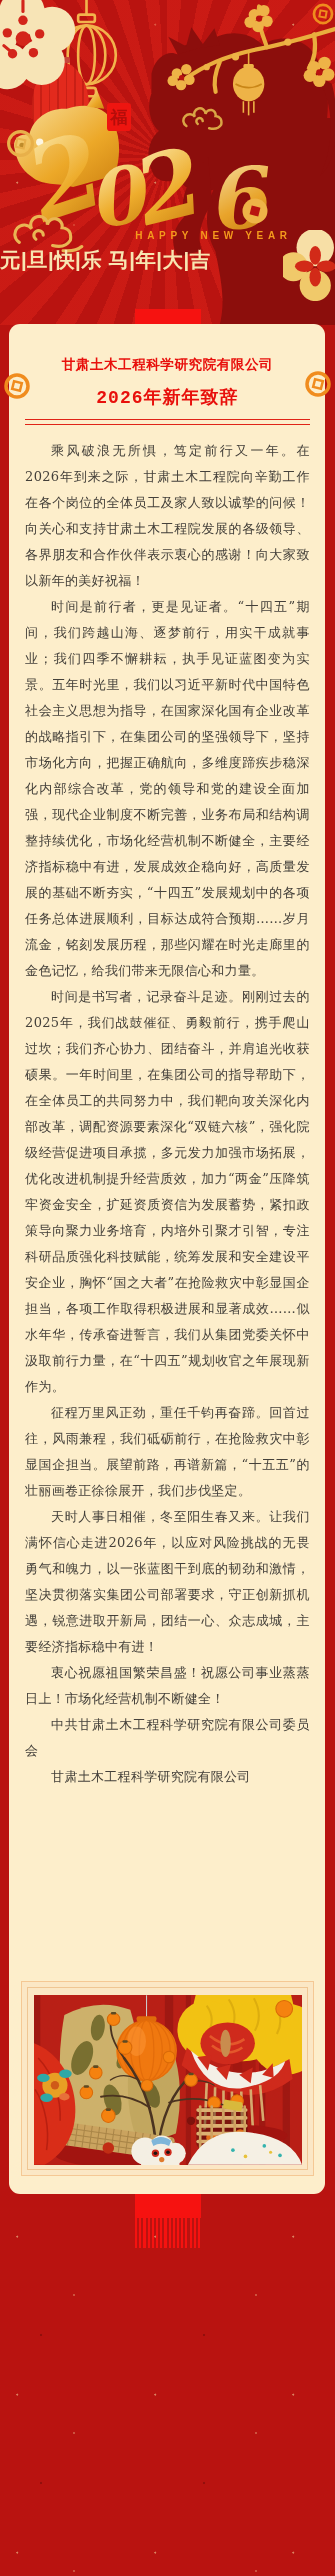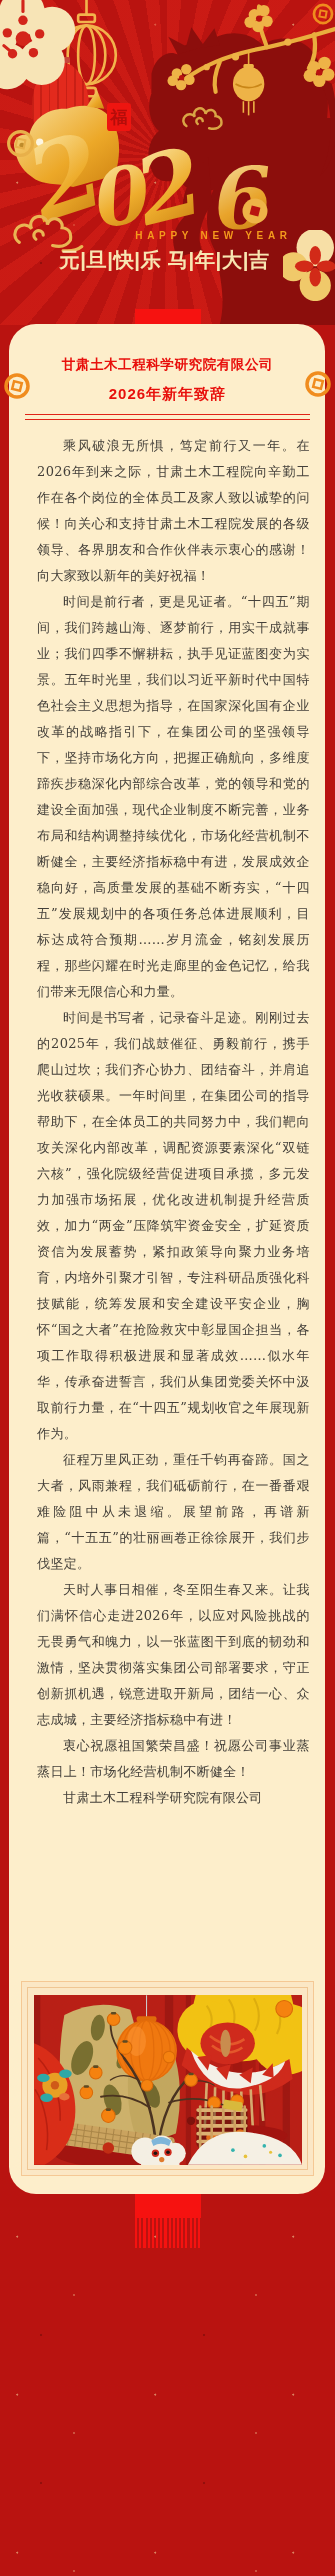--- a/index.html
+++ b/index.html
@@ -17,36 +17,36 @@
     background:repeating-conic-gradient(from 0deg at 50% 50%, rgba(224,36,26,.45) 0 5deg, rgba(0,0,0,0) 5deg 11deg);
     border-radius:50%;}
   .abs{position:absolute;}
   
   .numeral{position:absolute;font-family:"DejaVu Serif",serif;font-style:italic;font-weight:bold;
     color:#eca828;background:linear-gradient(155deg,#fae29b 10%,#eead2d 55%,#c87f10 95%);
     -webkit-background-clip:text;background-clip:text;-webkit-text-fill-color:transparent;
     line-height:1;text-shadow:none;}
   .happy{position:absolute;left:0;top:230px;width:335px;text-align:center;
     font-family:"Liberation Sans",sans-serif;font-weight:bold;font-size:10px;letter-spacing:4.7px;color:#f49a1d;padding-left:46px;}
-  .greet{position:absolute;left:0;top:246px;width:329px;text-align:center;
+  .greet{position:absolute;left:0;top:246px;width:329px;text-align:left;
     font-family:"Liberation Sans",sans-serif;font-weight:bold;font-size:20.4px;letter-spacing:0.5px;color:#f8e6b2;}
   .tab{position:absolute;left:135px;width:66px;background:#f61210;}
   .tab-top{top:309px;height:15.7px;}
   .tab-bottom-solid{top:2194px;height:24px;}
   .tab-bottom-fringe{position:absolute;left:135px;top:2218px;width:66px;height:30px;
     background:repeating-linear-gradient(90deg,#f61210 0 2.1px,rgba(0,0,0,0) 2.1px 4.2px);}
   .card{position:absolute;left:9.4px;top:324px;width:316px;height:1870px;background:#fdeecb;
-    border-radius:27px;box-sizing:border-box;padding:32px 15.7px 0 15.7px;}
+    border-radius:11px;box-sizing:border-box;padding:32px 15.7px 0 15.7px;}
   .company{margin:0;text-align:center;font-family:"Liberation Sans",sans-serif;
     font-size:13.6px;font-weight:bold;color:#e8100c;letter-spacing:0.5px;}
-  .speech-title{margin:10.5px 0 0 0;text-align:center;font-family:Liberation Sans, sans-serif;
-    font-size:15px;font-weight:bold;color:#e8100c;letter-spacing:1px;}
+  .speech-title{margin:10.5px 0 0 0;text-align:center;font-family:Liberation Mono, monospace;
+    font-size:18px;font-weight:bold;color:#e8100c;letter-spacing:1px;}
   .rule{margin-top:10.5px;height:3.7px;border-top:1px solid #e02317;border-bottom:1px solid #e02317;}
   .body-text{margin-top:13.6px;font-size:13px;line-height:26px;color:#44403a;text-align:justify;
-    letter-spacing:0.3px;margin-left:12px;}
+    letter-spacing:0.3px;}
   .body-text p{margin:0;text-indent:2em;}
   .body-text p.date-line{text-indent:.6em;}
   .photo-frame{position:absolute;left:11.5px;top:1657px;width:293px;height:195px;box-sizing:border-box;
     background:#fbe7c5;border:1.6px solid #f5c894;}
   .photo-frame .inner-line{position:absolute;left:5.2px;top:5.2px;right:5.2px;bottom:5.2px;
     border:1px solid #f0c693;pointer-events:none;}
   .photo{position:absolute;left:12.6px;top:12.6px;width:268px;height:170px;overflow:hidden;background:#b91f16;}
   .coin-card{position:absolute;width:28px;height:28px;}
   svg{display:block;}
 </style>
@@ -243,23 +243,24 @@
     </svg>
 
     <h1 class="company">甘肃土木工程科学研究院有限公司</h1>
     <h2 class="speech-title">2026年新年致辞</h2>
     <div class="rule"></div>
 
     <div class="body-text">
       <p>乘风破浪无所惧，笃定前行又一年。在2026年到来之际，甘肃土木工程院向辛勤工作在各个岗位的全体员工及家人致以诚挚的问候！向关心和支持甘肃土木工程院发展的各级领导、各界朋友和合作伙伴表示衷心的感谢！向大家致以新年的美好祝福！</p>
       <p>时间是前行者，更是见证者。“十四五”期间，我们跨越山海、逐梦前行，用实干成就事业；我们四季不懈耕耘，执手见证蓝图变为实景。五年时光里，我们以习近平新时代中国特色社会主义思想为指导，在国家深化国有企业改革的战略指引下，在集团公司的坚强领导下，坚持市场化方向，把握正确航向，多维度蹄疾步稳深化内部综合改革，党的领导和党的建设全面加强，现代企业制度不断完善，业务布局和结构调整持续优化，市场化经营机制不断健全，主要经济指标稳中有进，发展成效企稳向好，高质量发展的基础不断夯实，“十四五”发展规划中的各项任务总体进展顺利，目标达成符合预期……岁月流金，铭刻发展历程，那些闪耀在时光走廊里的金色记忆，给我们带来无限信心和力量。</p>
       <p>时间是书写者，记录奋斗足迹。刚刚过去的2025年，我们战鼓催征、勇毅前行，携手爬山过坎；我们齐心协力、团结奋斗，并肩追光收获硕果。一年时间里，在集团公司的指导帮助下，在全体员工的共同努力中，我们靶向攻关深化内部改革，调配资源要素深化“双链六核”，强化院级经营促进项目承揽，多元发力加强市场拓展，优化改进机制提升经营质效，加力“两金”压降筑牢资金安全，扩延资质资信为发展蓄势，紧扣政策导向聚力业务培育，内培外引聚才引智，专注科研品质强化科技赋能，统筹发展和安全建设平安企业，胸怀“国之大者”在抢险救灾中彰显国企担当，各项工作取得积极进展和显著成效……似水年华，传承奋进誓言，我们从集团党委关怀中汲取前行力量，在“十四五”规划收官之年展现新作为。</p>
-      <p>征程万里风正劲，重任千钧再奋蹄。国之大者，风雨兼程，我们砥砺前行，在一番番艰难险阻中从未退缩。展望前路，再谱新篇，“十五五”的壮丽画卷正徐徐展开，我们步伐坚定。</p>
+      <p>征程万里风正劲，重任千钧再奋蹄。回首过往，风雨兼程，我们砥砺前行，在抢险救灾中彰显国企担当。展望前路，再谱新篇，“十五五”的壮丽画卷正徐徐展开，我们步伐坚定。</p>
       <p>天时人事日相催，冬至阳生春又来。让我们满怀信心走进2026年，以应对风险挑战的无畏勇气和魄力，以一张蓝图干到底的韧劲和激情，坚决贯彻落实集团公司部署要求，守正创新抓机遇，锐意进取开新局，团结一心、众志成城，主要经济指标稳中有进！</p>
       <p>衷心祝愿祖国繁荣昌盛！祝愿公司事业蒸蒸日上！市场化经营机制不断健全！</p>
+      <p>中共甘肃土木工程科学研究院有限公司委员会</p>
       <p>甘肃土木工程科学研究院有限公司</p>
     </div>
 
     <div class="photo-frame">
       <div class="inner-line"></div>
       <div class="photo" aria-label="新年装饰照片：橙色灯笼、柿子枝、舞狮头、竹篮">
         <svg width="268" height="170" viewBox="0 0 512 324">
           <rect width="512" height="324" fill="#b91f16"></rect>
           <g fill="#8f1410" opacity=".6">
             <rect x="250" y="0" width="16" height="324"></rect>

